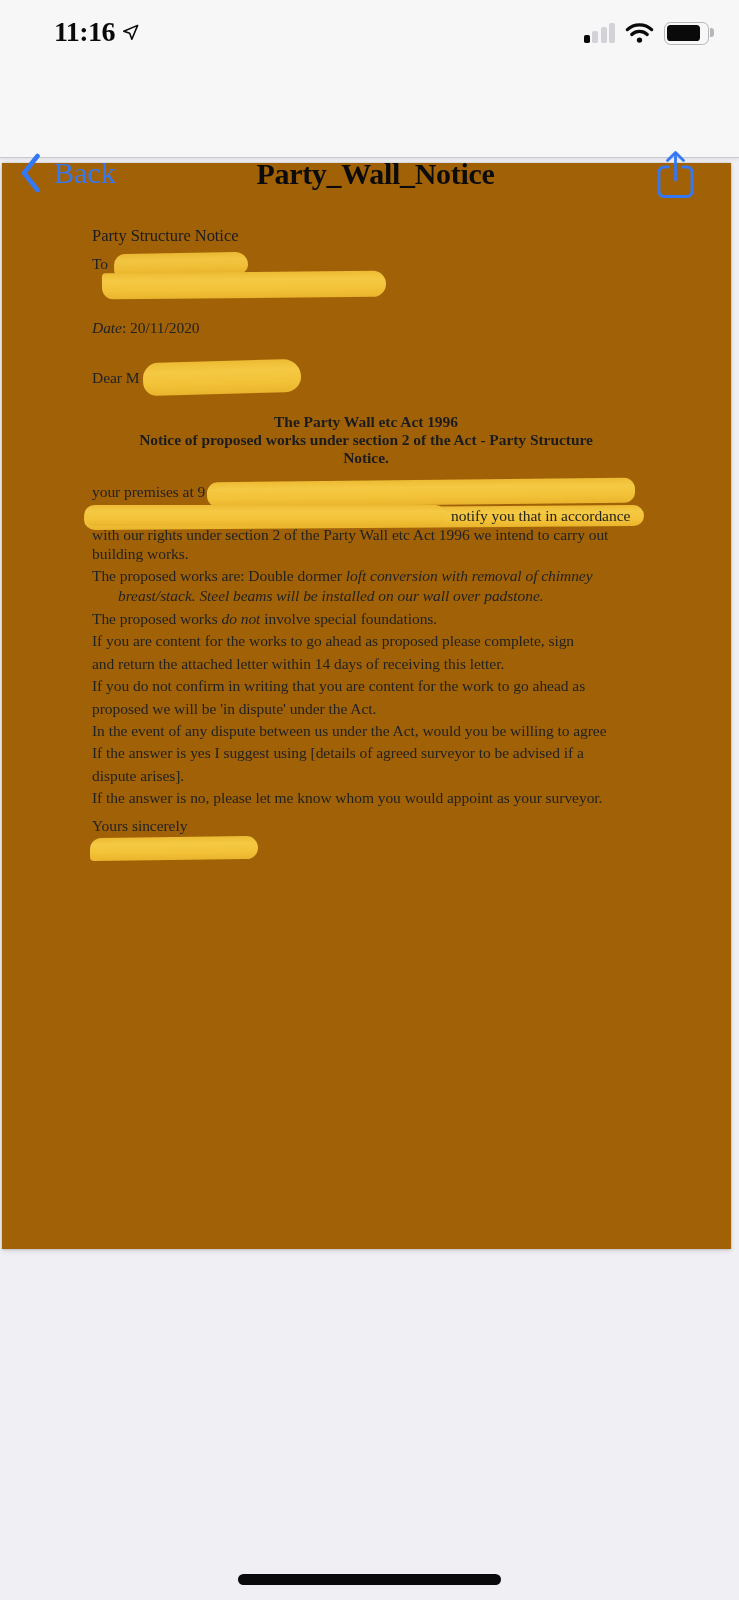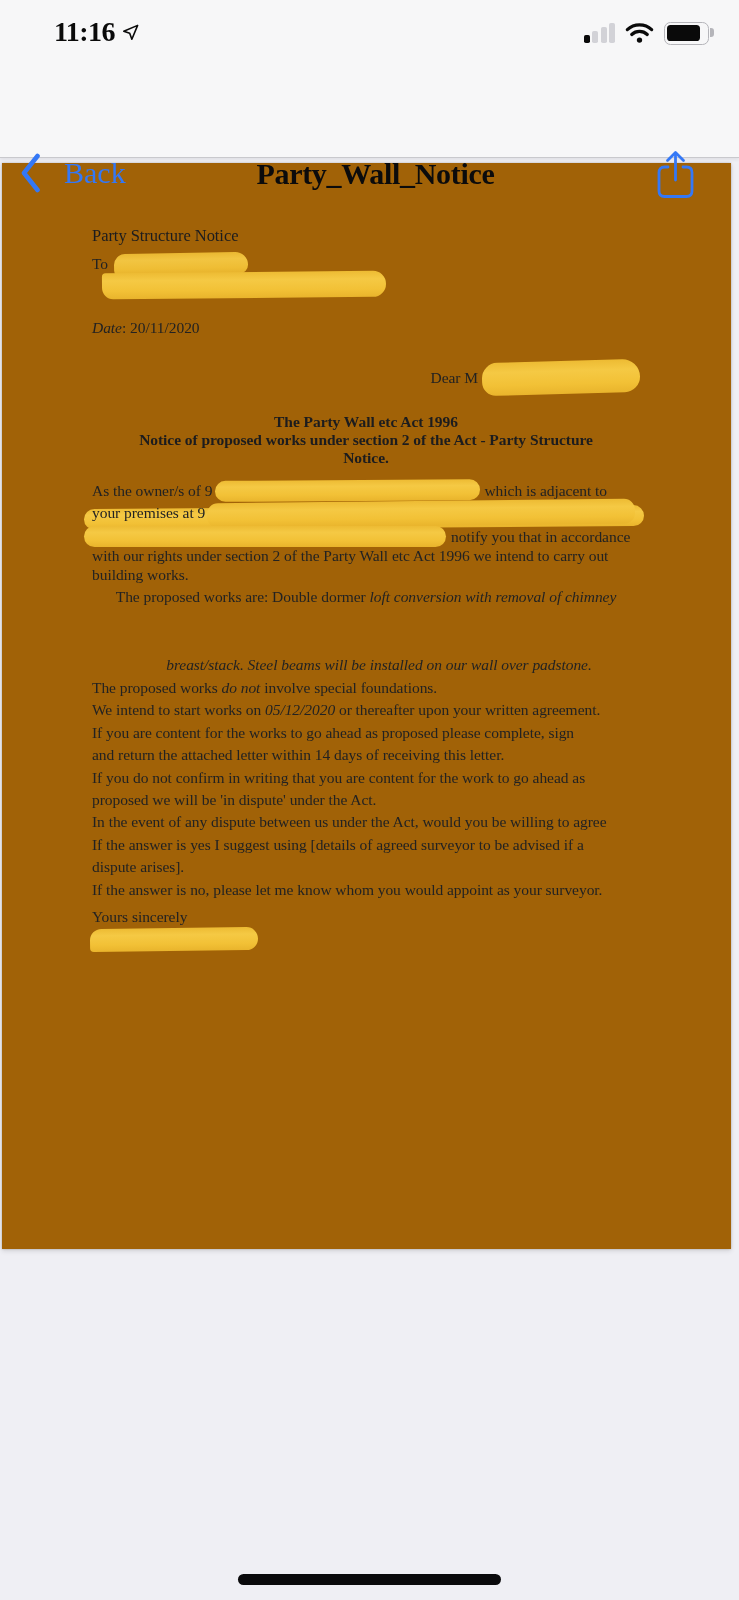--- a/index.html
+++ b/index.html
@@ -17,41 +17,41 @@
   .cell i{display:block;width:6px;border-radius:1.8px;background:#D2D2D7;}
   .cell .b1{height:8px;background:#0a0a0a;}
   .cell .b2{height:12px;}
   .cell .b3{height:16px;}
   .cell .b4{height:20px;}
   .batt{position:relative;width:43px;height:21px;border:1.6px solid #B5B5BA;border-radius:6.5px;}
   .batt .fill{position:absolute;left:2.2px;top:2.2px;bottom:2.2px;width:33px;background:#0a0a0a;border-radius:3.6px;}
   .batt .nub{position:absolute;right:-6.2px;top:5.6px;width:3.8px;height:9px;background:#B5B5BA;border-radius:0 3px 3px 0;}
 
   .nav-bar{position:absolute;top:60px;left:0;right:0;height:97px;}
-  .back{position:absolute;left:20px;top:93px;display:flex;align-items:center;gap:23px;cursor:pointer;}
+  .back{position:absolute;left:20px;top:93px;display:flex;align-items:center;gap:13px;cursor:pointer;}
   .back .lbl{font-size:30px;color:#3478F6;}
   .nav-title{position:absolute;left:132px;right:120px;top:97px;text-align:center;font-size:30px;
              font-weight:bold;color:#0b0b0c;letter-spacing:-.3px;white-space:nowrap;}
   .share{position:absolute;right:44px;top:89px;cursor:pointer;}
 
   
   .page{position:absolute;left:2px;top:163px;width:729px;height:1086px;background:#a16207;
         box-shadow:0 0 2px rgba(0,0,0,.22),0 2px 5px rgba(0,0,0,.12);z-index:1;}
   .doc{position:relative;margin:62px 0 0 90px;width:548px;font-size:15.5px;color:#222;letter-spacing:-.05px;}
   .doc-title{font-size:16.5px;line-height:21px;color:#1c1c1e;white-space:nowrap;}
   .to-line{margin-top:7px;line-height:20px;white-space:nowrap;}
   .date-line{margin-top:20px;line-height:20px;white-space:nowrap;}
-  .dear-line{margin-top:23px;line-height:20px;white-space:nowrap;text-align:right;}
+  .dear-line{margin-top:23px;line-height:20px;white-space:nowrap;}
   .headings{margin-top:19px;}
   .head{font-weight:bold;text-align:center;line-height:18px;white-space:nowrap;color:#1c1c1e;}
   .para-owners{position:relative;margin-top:13px;}
   .para-owners .ln{position:relative;z-index:1;line-height:18.5px;white-space:nowrap;}
   .para-works{margin-top:3px;line-height:20px;}
-  .para-works .ln{white-space:nowrap;text-align:center;}
-  .works-l2{padding-left:26px;margin-top:48px;}
+  .para-works .ln{white-space:nowrap;}
+  .works-l2{padding-left:26px;}
   .body-group{margin-top:2px;}
   .body-group .ln{line-height:22.4px;white-space:nowrap;}
   .closing{margin-top:6px;line-height:20px;white-space:nowrap;}
   .it{font-style:italic;}
 
   
   .hl{display:inline-block;border-radius:11px;
       background:linear-gradient(180deg,#EDBB33 0%,#F5C944 30%,#F2C136 70%,#E9B42C 100%);}
   .hl-to1{width:134px;height:22px;vertical-align:-6px;margin-left:6px;transform:rotate(-1.1deg);
           border-radius:12px 14px 10px 6px;opacity:.96;}
@@ -131,35 +131,33 @@
       <div class="dear-line"><span>Dear M</span><span class="hl hl-dear"></span></div>
 
       <div class="headings">
         <div class="head">The Party Wall etc Act 1996</div>
         <div class="head">Notice of proposed works under section 2 of the Act - Party Structure</div>
         <div class="head">Notice.</div>
       </div>
 
       <div class="para-owners">
         <span class="hl hl-blob"></span>
-        <div class="ln"><span>As the owner/s of 9</span><span class="hl hl-own1"></span><span>which is adjacent to</span></div>
         <div class="ln"><span>your premises at 9</span><span class="hl hl-own2"></span></div>
         <div class="ln"><span class="hl hl-own3"></span><span>notify you that in accordance</span></div>
         <div class="ln">with our rights under section 2 of the Party Wall etc Act 1996 we intend to carry out</div>
         <div class="ln">building works.</div>
       </div>
 
       <div class="para-works">
         <div class="ln"><span>The proposed works are: Double dormer </span><span class="it">loft conversion with removal of chimney</span></div>
         <div class="ln works-l2 it">breast/stack. Steel beams will be installed on our wall over padstone.</div>
       </div>
 
       <div class="body-group">
         <div class="ln"><span>The proposed works </span><span class="it">do not</span><span> involve special foundations.</span></div>
-        <div class="ln"><span>We intend to start works on </span><span class="it">05/12/2020</span><span> or thereafter upon your written agreement.</span></div>
         <div class="ln">If you are content for the works to go ahead as proposed please complete, sign</div>
         <div class="ln">and return the attached letter within 14 days of receiving this letter.</div>
         <div class="ln">If you do not confirm in writing that you are content for the work to go ahead as</div>
         <div class="ln">proposed we will be 'in dispute' under the Act.</div>
         <div class="ln">In the event of any dispute between us under the Act, would you be willing to agree</div>
         <div class="ln">If the answer is yes I suggest using [details of agreed surveyor to be advised if a</div>
         <div class="ln">dispute arises].</div>
         <div class="ln">If the answer is no, please let me know whom you would appoint as your surveyor.</div>
       </div>
 

